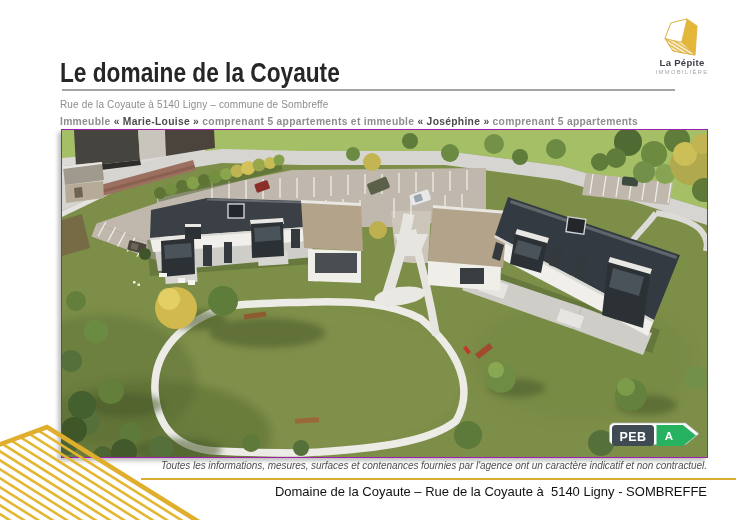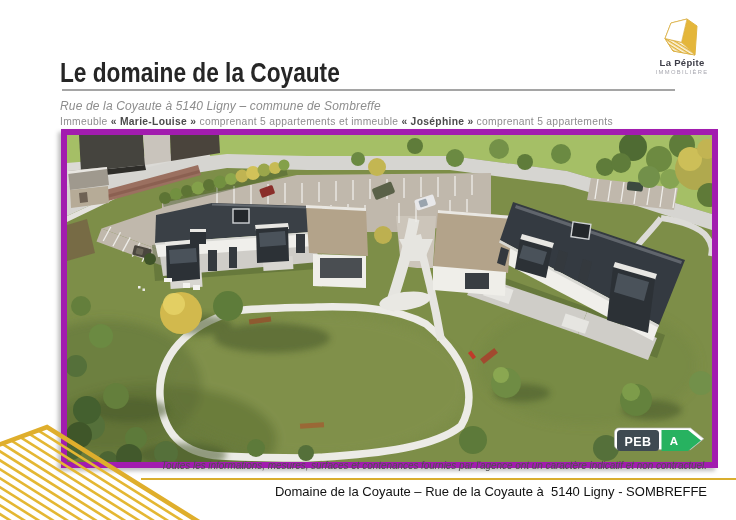--- a/index.html
+++ b/index.html
@@ -24,25 +24,25 @@
     <polygon points="47,11 41.5,34.3 25,30.5 31,15" fill="#ffffff" stroke="#d8ab38" stroke-width="0.7"></polygon>
   </svg>
 
   <div class="abs" style="left:620px;top:57px;width:124px;text-align:center;font-size:9.5px;font-weight:bold;color:#3d3d47;letter-spacing:0.3px;">La Pépite</div>
   <div class="abs" style="left:620px;top:68.5px;width:124px;text-align:center;font-size:5.8px;color:#a8a8b0;letter-spacing:1.35px;">IMMOBILIÈRE</div>
 
   <div class="abs" style="left:60px;top:58.3px;font-size:27px;font-weight:bold;color:#262626;transform:scaleX(0.84);transform-origin:0 0;white-space:nowrap;">Le domaine de la Coyaute</div>
 
   <div class="abs" style="left:62px;top:89px;width:613px;height:1.6px;background:#a5a5a5;"></div>
 
-  <div class="abs" style="left:60px;top:99px;font-size:12px;color:#8d8d8d;letter-spacing:0.15px;white-space:nowrap;font-style:italic;">Rue de la Coyaute à 5140 Ligny – commune de Sombreffe</div>
-
-  <div class="abs" style="left:60px;top:115.5px;font-size:10.3px;color:#8d8d8d;letter-spacing:0.3px;white-space:nowrap;">Immeuble <b style="color:#4c4c4c;">« Marie-Louise »</b> comprenant 5 appartements et immeuble <b style="color:#4c4c4c;">« Joséphine »</b> comprenant 5 appartements</div>
-
-  <div class="abs" style="left:61px;top:129px;width:645px;height:327px;border:6px solid #a21caf;box-shadow:-3px 3px 4px rgba(0,0,0,0.25);">
+  <div class="abs" style="left:60px;top:99px;font-size:10px;color:#8d8d8d;letter-spacing:0.15px;white-space:nowrap;">Rue de la Coyaute à 5140 Ligny – commune de Sombreffe</div>
+
+  <div class="abs" style="left:60px;top:115.5px;font-size:10.3px;color:#8d8d8d;letter-spacing:0.3px;white-space:nowrap;font-weight:bold;">Immeuble <b style="color:#4c4c4c;">« Marie-Louise »</b> comprenant 5 appartements et immeuble <b style="color:#4c4c4c;">« Joséphine »</b> comprenant 5 appartements</div>
+
+  <div class="abs" style="left:61px;top:129px;width:645px;height:327px;border:1px solid #a21caf;box-shadow:-3px 3px 4px rgba(0,0,0,0.25);">
   <svg width="645" height="327" viewBox="0 0 645 327">
 
     <rect x="0" y="0" width="645" height="327" fill="#7d8e48"></rect>
     <defs>
           <filter id="soft" x="-40%" y="-40%" width="180%" height="180%">
             <feGaussianBlur stdDeviation="5"></feGaussianBlur>
           </filter>
           <filter id="soft2" x="-40%" y="-40%" width="180%" height="180%">
             <feGaussianBlur stdDeviation="3"></feGaussianBlur>
           </filter>

